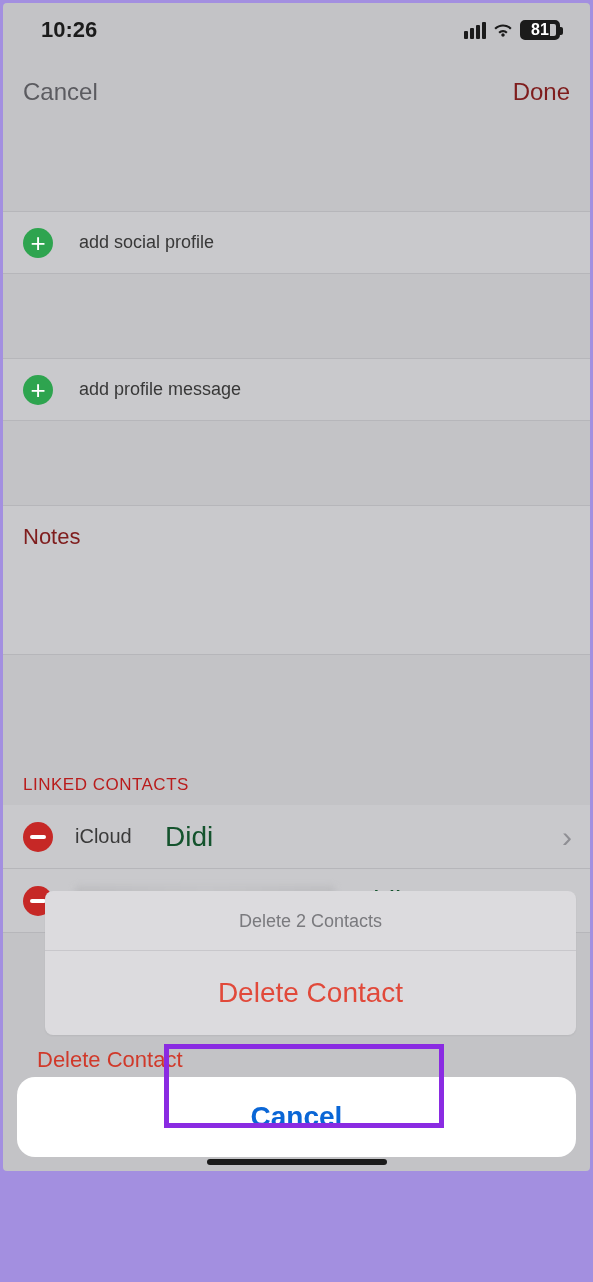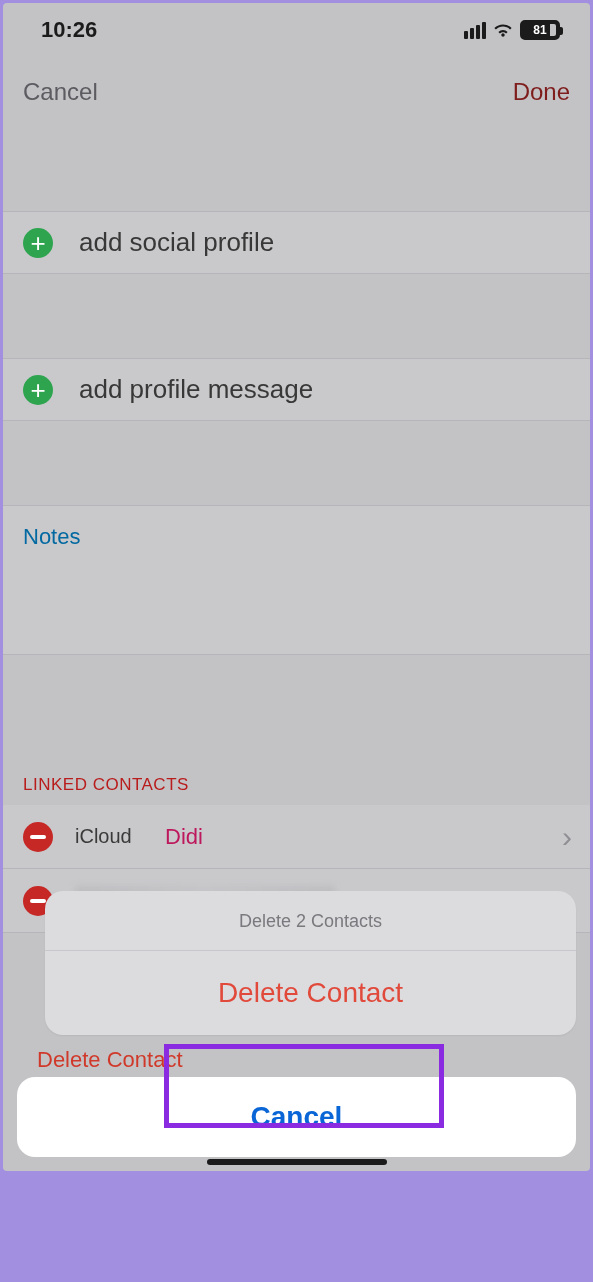--- a/index.html
+++ b/index.html
@@ -9,59 +9,59 @@
 
   
   .statusbar { height: 54px; display:flex; align-items:center; justify-content:space-between; padding: 0 30px 0 38px; }
   .statusbar .time { font-size: 22px; font-weight: 600; color:#1b1b1b; }
   .statusbar .right { display:flex; align-items:center; gap:6px; }
   .sig-bars { display:flex; align-items:flex-end; gap:2px; }
   .sig-bars span { width:4px; background:#1b1b1b; border-radius:1px; }
   .sig-bars span:nth-child(1){height:8px;} .sig-bars span:nth-child(2){height:11px;}
   .sig-bars span:nth-child(3){height:14px;} .sig-bars span:nth-child(4){height:17px;}
   .wifi-svg { width:22px; height:16px; }
-  .battery { width:40px; height:20px; border:2px solid #1b1b1b; border-radius:5px; position:relative; display:flex; align-items:center; justify-content:center; font-size:12px; font-weight:700; background:#1b1b1b; color:#fff; }
+  .battery { width:40px; height:20px; border:2px solid #1b1b1b; border-radius:5px; position:relative; display:flex; align-items:center; justify-content:center; font-size:16px; font-weight:700; background:#1b1b1b; color:#fff; }
   .battery::after { content:""; position:absolute; right:-5px; top:5px; width:3px; height:8px; background:#1b1b1b; border-radius:0 2px 2px 0; }
   .batt-fill { position:absolute; right:2px; top:2px; bottom:2px; width:18%; background:#c3c3c6; border-radius:0 2px 2px 0; }
   .batt-txt { position:relative; z-index:1; }
 
   
   .navbar { height: 70px; display:flex; align-items:center; justify-content:space-between; padding:0 20px; }
   .nav-btn { font-size: 24px; color:#5b5b60; background:none; border:none; }
   .nav-done { color:#7f1d1d; }
 
   .spacer-sm { height: 84px; }
 
   
   .row { background:#c9c9cc; min-height:63px; display:flex; align-items:center; padding:0 20px; border-top:1px solid #b6b6ba; border-bottom:1px solid #b6b6ba; }
-  .row .text { font-size:26px; color:#383838; }
+  .row .text { font-size:18px; color:#383838; }
   .add-icon { width:30px; height:30px; border-radius:50%; background:#2ea44f; color:#fff; display:flex; align-items:center; justify-content:center; margin-right:26px; font-size:26px; line-height:1; font-weight:400; }
   .minus-icon { width:30px; height:30px; border-radius:50%; background:#c62826; margin-right:22px; position:relative; }
   .minus-icon::after { content:""; position:absolute; left:7px; right:7px; top:13px; height:4px; background:#fff; border-radius:2px; }
 
   .gap { height: 84px; }
   .gap-sm { height: 62px; }
 
-  .notes-row { background:#c9c9cc; min-height:150px; padding:18px 20px; border-top:1px solid #b6b6ba; border-bottom:1px solid #b6b6ba; font-size:22px; color:#0369a1; }
+  .notes-row { background:#c9c9cc; min-height:150px; padding:18px 20px; border-top:1px solid #b6b6ba; border-bottom:1px solid #b6b6ba; font-size:22px; color:#7f1d1d; }
 
   .section-header { font-size:17px; color:#b91c1c; letter-spacing:0.5px; padding: 12px 20px 10px; }
 
   .linked-row { background:#c9c9cc; min-height:64px; display:flex; align-items:center; padding:0 18px 0 20px; border-bottom:1px solid #b6b6ba; }
   .linked-row:first-of-type { border-top:1px solid #b6b6ba; }
   .linked-label { font-size:20px; color:#3a3a3a; width:90px; }
-  .linked-value { font-size:22px; color:#be185d; flex:1; }
+  .linked-value { font-size:28px; color:#14532d; flex:1; }
   .linked-blur { height:30px; flex:0 0 260px; background:linear-gradient(90deg,#bdbdc0,#c5c5c8,#bdbdc0); filter:blur(3px); border-radius:4px; margin-right:18px; }
   .chevron { color:#8f8f94; font-size:30px; font-weight:300; }
 
   
   .delete-peek { height:30px; padding-left:20px; font-size:22px; color:#d0392a; overflow:hidden; display:flex; align-items:flex-start; }
 
   
   .sheet-wrap { position:absolute; left:14px; right:14px; bottom:14px; }
-  .sheet { background:#dcdbde; border-radius:18px; overflow:hidden; margin-bottom:12px; box-shadow:0 1px 2px rgba(0,0,0,0.06);margin-left:28px; }
+  .sheet { background:#dcdbde; border-radius:8px; overflow:hidden; margin-bottom:12px; box-shadow:0 1px 2px rgba(0,0,0,0.06);margin-left:28px; }
   .sheet-title { text-align:center; font-size:18px; color:#7a7a7e; padding:20px 0 18px; border-bottom:1px solid #c8c7cb; }
   .sheet-action { text-align:center; font-size:28px; color:#e1493a; padding:26px 0; position:relative; }
   .sheet-cancel { background:#fff; border-radius:18px; text-align:center; font-size:28px; font-weight:600; color:#0a66d6; padding:24px 0; }
 
   .highlight-box { position:absolute; border:5px solid #8a2be2; pointer-events:none; }
 
   .home-ind { position:absolute; bottom:6px; left:50%; transform:translateX(-50%); width:180px; height:6px; background:#1b1b1b; border-radius:4px; }
 </style>
 </head>
 <body>

